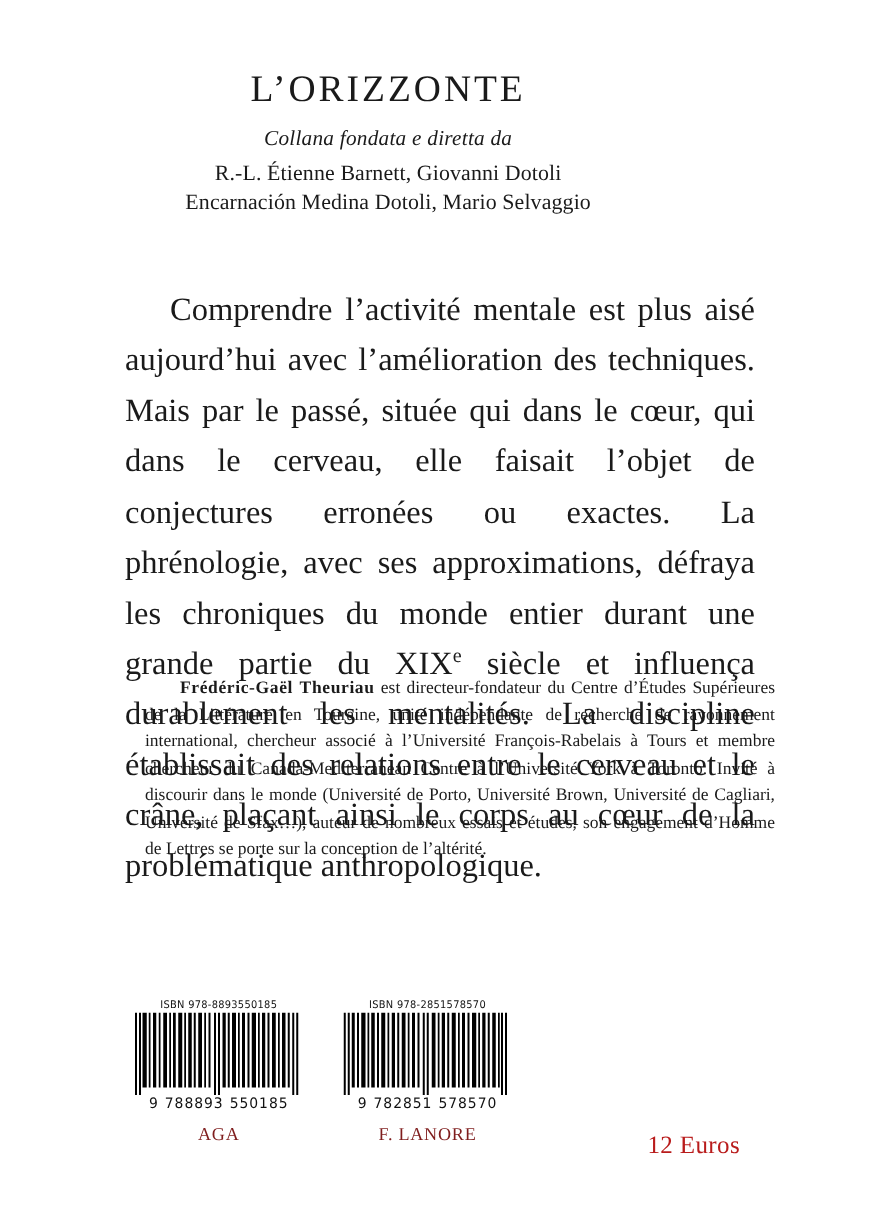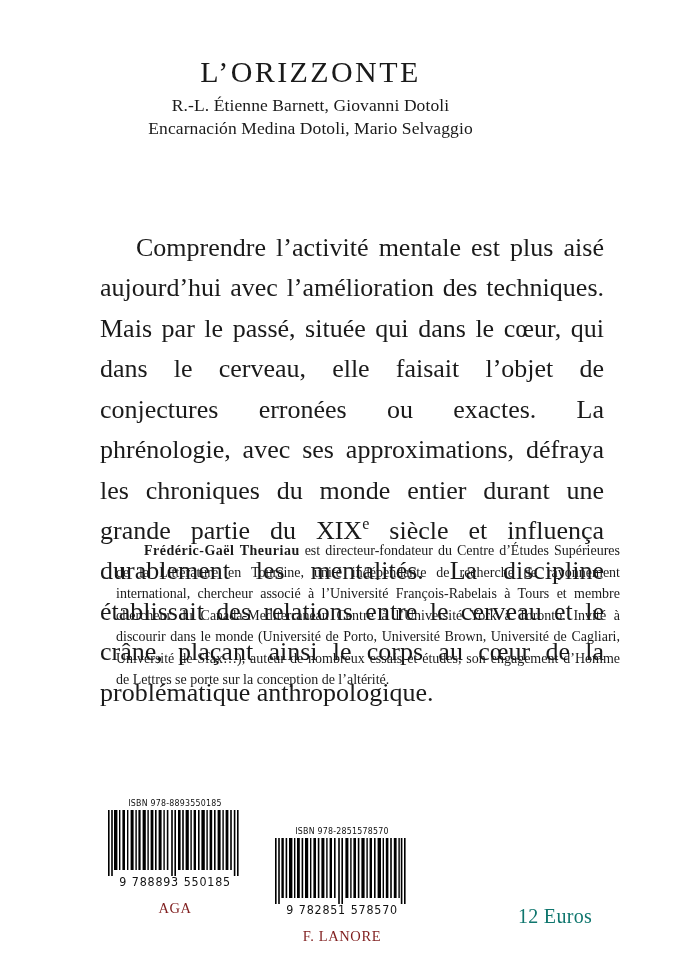--- a/index.html
+++ b/index.html
@@ -90,21 +90,21 @@
     width: 700px;
     height: 150px;
     padding-left: 48px;
   }
   .barcode {
     position: absolute;
     width: 160px;
     text-align: center;
   }
   .barcode-1 { left: 95px; }
-  .barcode-2 { left: 262px; margin-top: 28px; }
+  .barcode-2 { left: 262px; }
 
   .isbn-label {
     font-family: "DejaVu Sans", "Liberation Sans", sans-serif;
     font-size: 8.4px;
     letter-spacing: 0.25px;
     color: #111;
     margin: 0 0 2px 0;
     transform: scaleX(0.94);
   }
   .bars {
@@ -135,30 +135,31 @@
 
   
   .price {
     position: absolute;
     left: 470px;
     top: 905px;
     width: 170px;
     text-align: center;
     font-size: 20px;
     letter-spacing: 0.3px;
-    color: #0f766e;
+    color: #b91c1c;
   }
 </style>
 </head>
 <body>
 
 <div class="page">
 
   <div class="series-block">
     <div class="series-title">L’ORIZZONTE</div>
+    <div class="series-sub">Collana fondata e diretta da</div>
     <div class="series-editors">
       <div>R.-L. Étienne Barnett, Giovanni Dotoli</div>
       <div>Encarnación Medina Dotoli, Mario Selvaggio</div>
     </div>
   </div>
 
   <div class="blurb">Comprendre l’activité mentale est plus aisé aujourd’hui avec l’amélioration des techniques. Mais par le passé, située qui dans le cœur, qui dans le cerveau, elle faisait l’objet de conjectures erronées ou exactes. La phrénologie, avec ses approximations, défraya les chroniques du monde entier durant une grande partie du XIX<sup style="font-size: 0.62em; vertical-align: super;">e</sup> siècle et influença durablement les mentalités. La discipline établissait des relations entre le cerveau et le crâne, plaçant ainsi le corps au cœur de la problématique anthropologique.</div>
 
   <div class="bio">
     <span class="bio-name">Frédéric-Gaël Theuriau</span><span> est directeur-fondateur du Centre d’Études Supérieures de la Littérature en Touraine, unité indépendante de recherche de rayonnement international, chercheur associé à l’Université François-Rabelais à Tours et membre chercheur du Canada-Mediterranean Centre à l’Université York à Toronto. Invité à discourir dans le monde (Université de Porto, Université Brown, Université de Cagliari, Université de Sfax…), auteur de nombreux essais et études, son engagement d’Homme de Lettres se porte sur la conception de l’altérité.</span>

